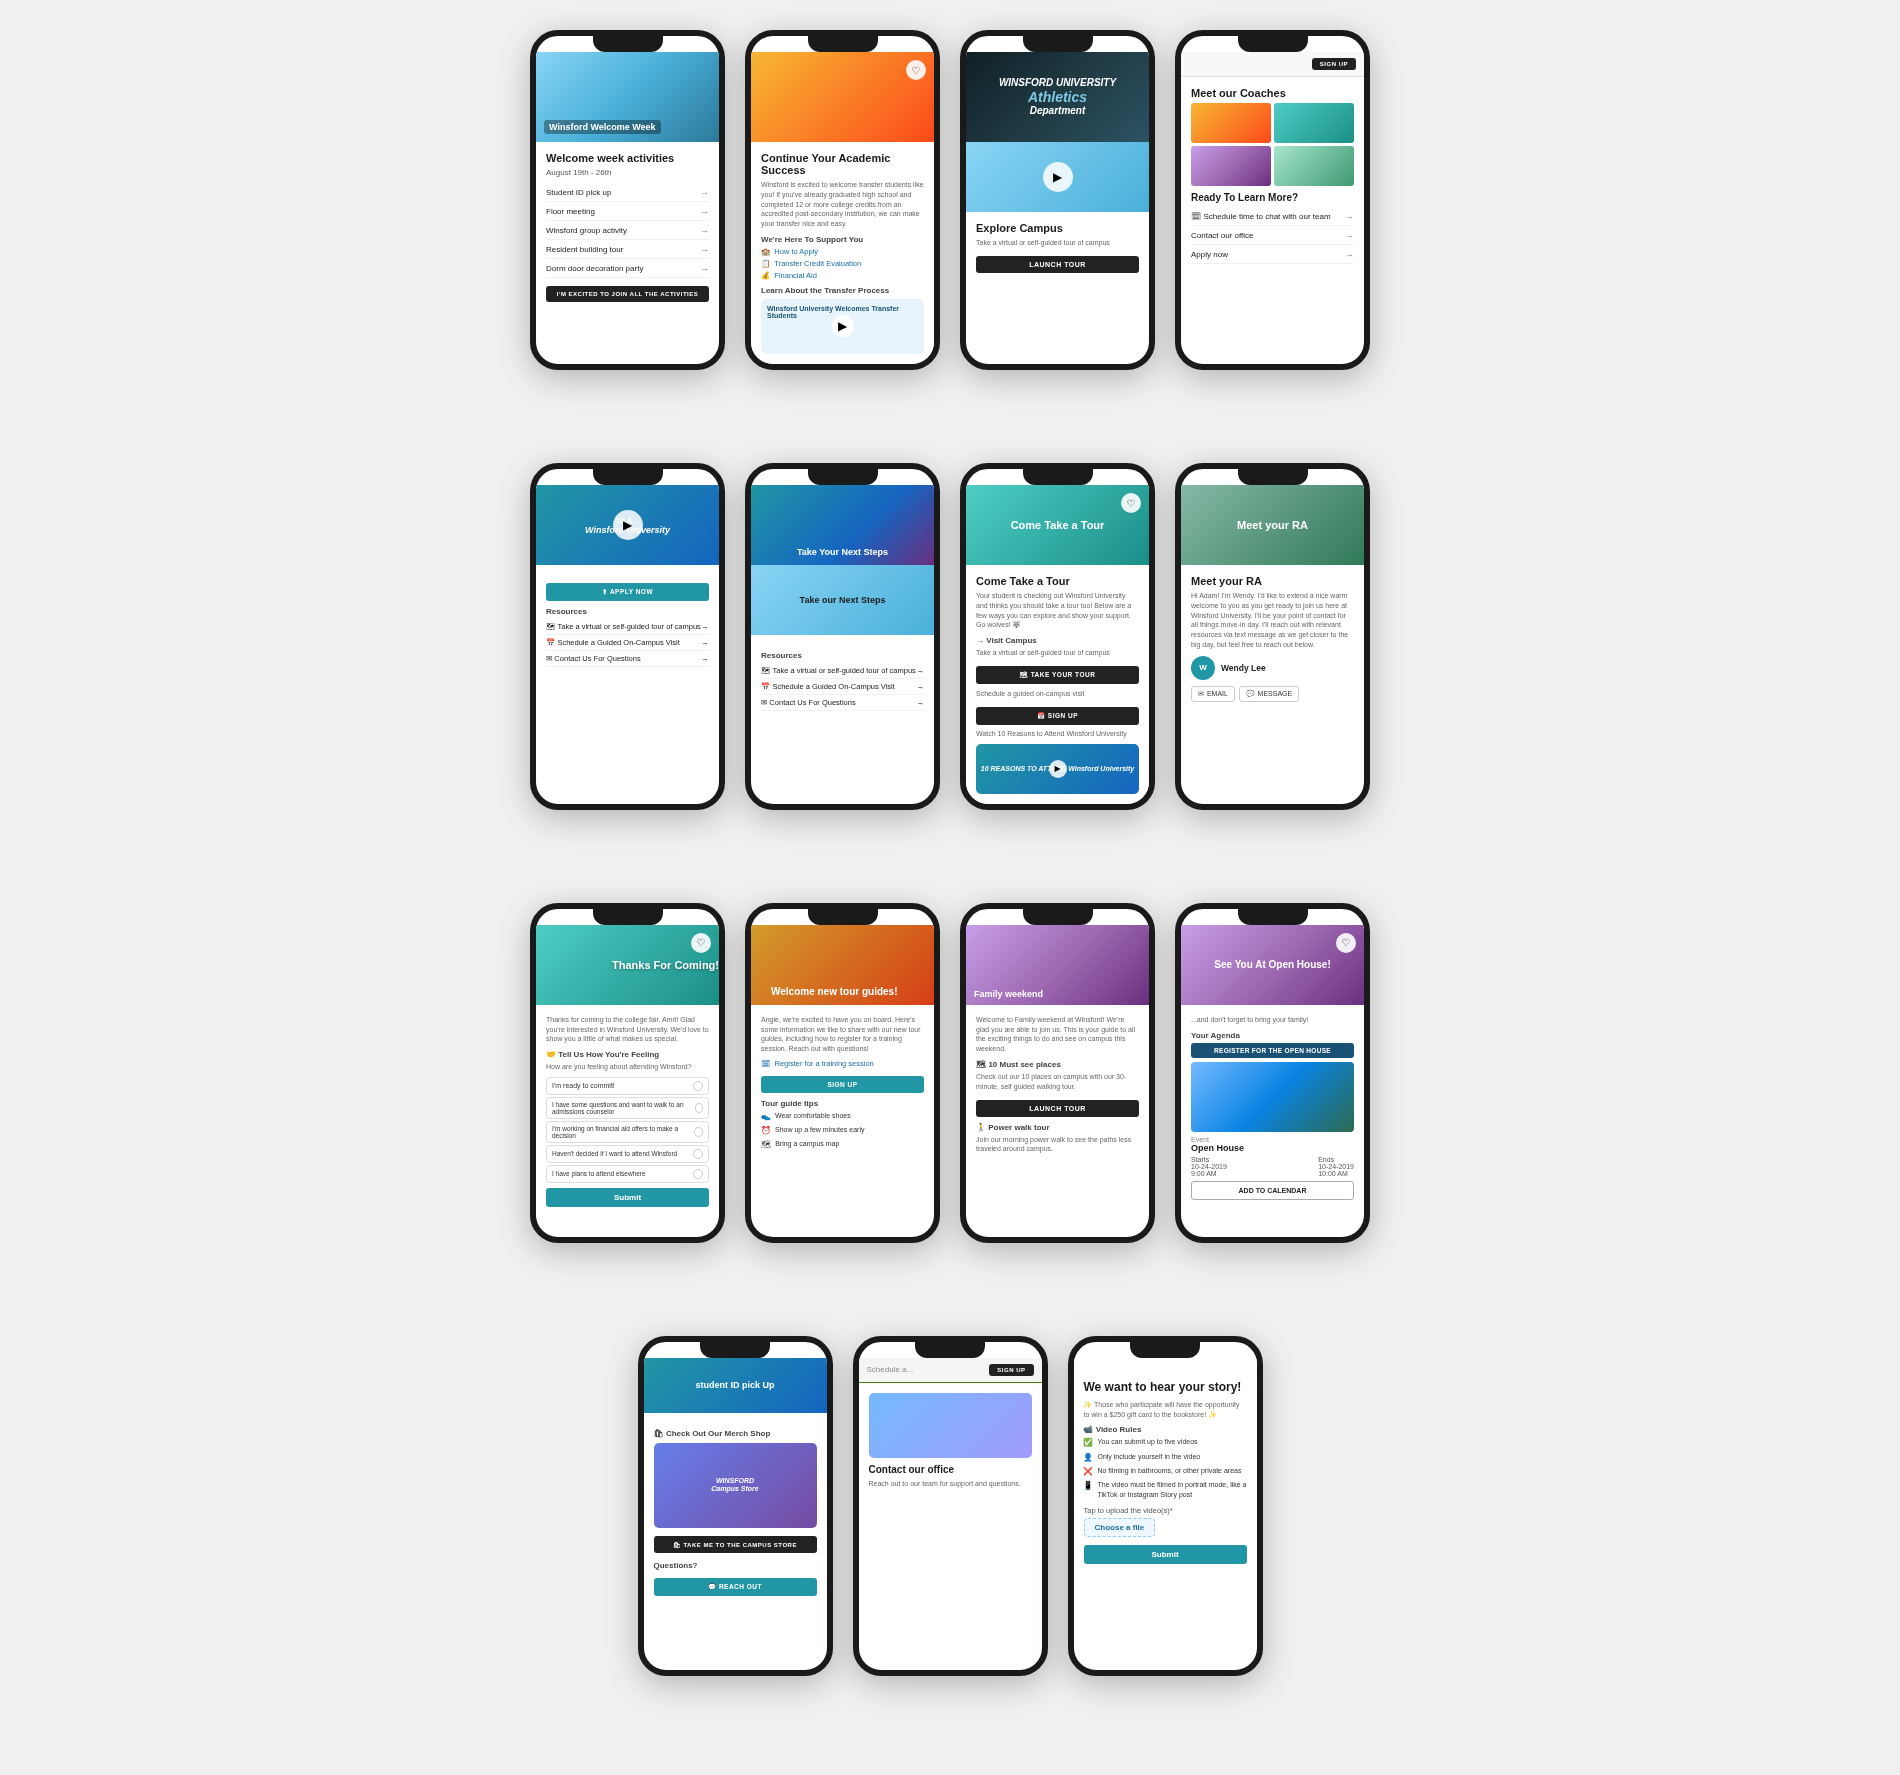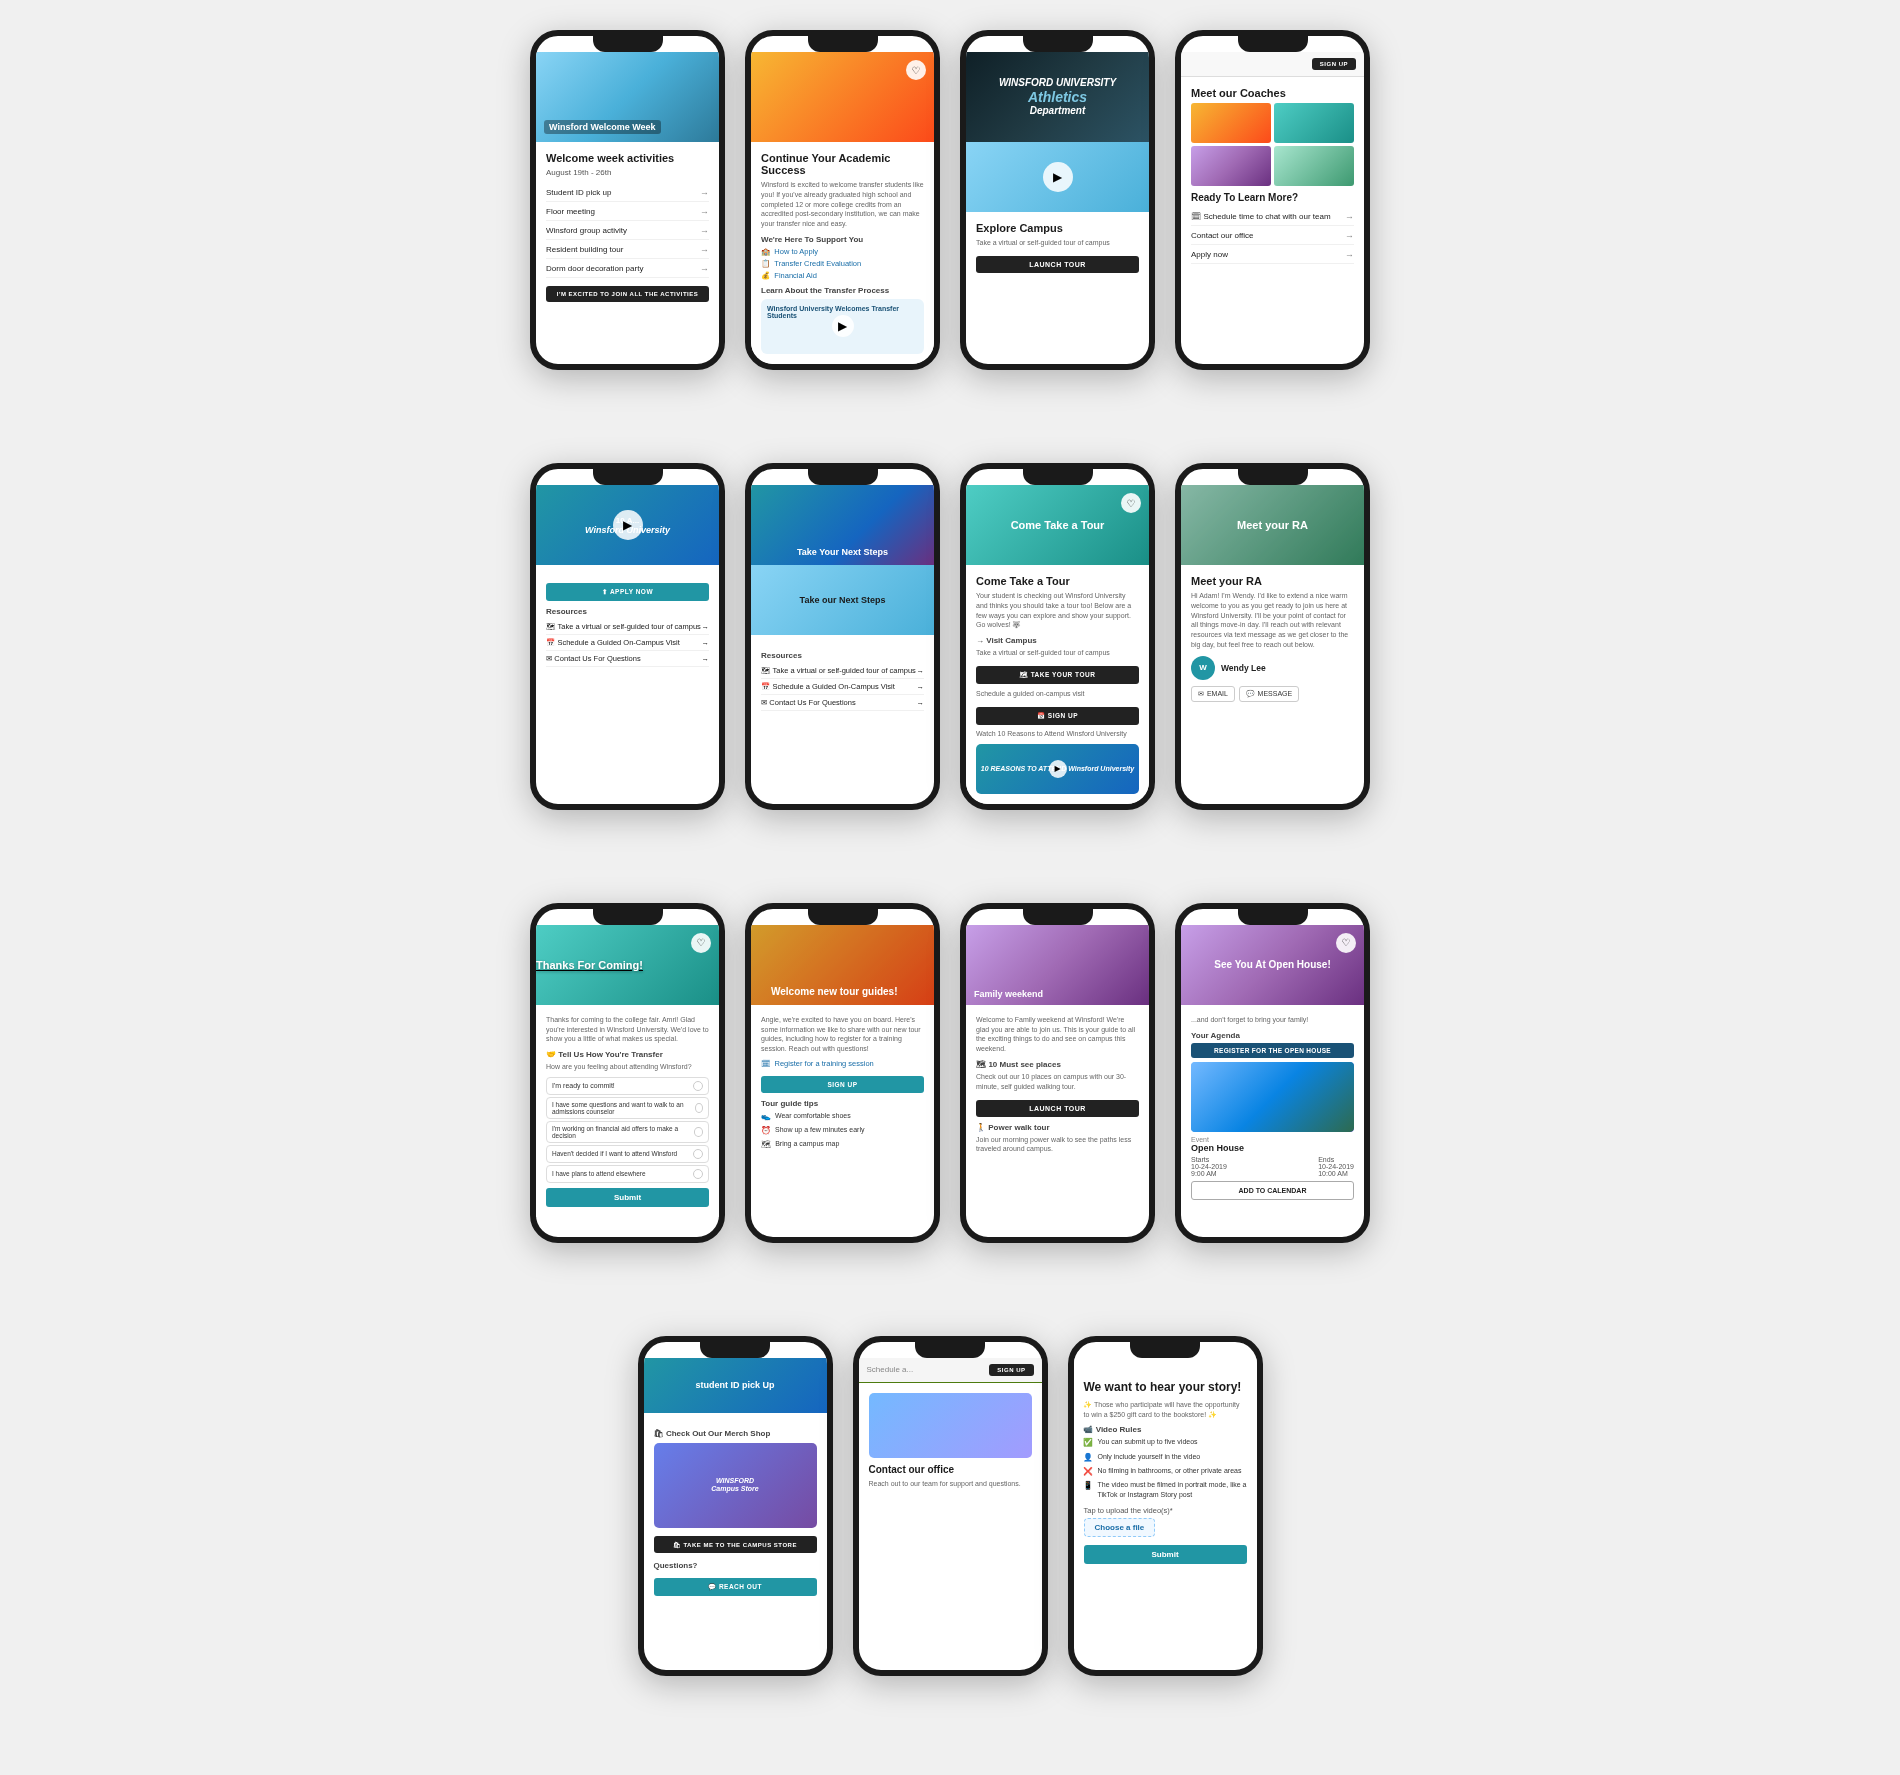--- a/index.html
+++ b/index.html
@@ -558,27 +558,27 @@
   </div>
 </div>
 
 <div class="row-of-phones">
 
   <div class="phone phone-tall" style="width:195px;">
     <div class="phone-notch"></div>
     <div class="phone-screen">
       <div class="hero-gradient grad-teal" style="height:80px; margin-top:16px; position:relative;">
         <div class="heart-btn">♡</div>
-        <div style="position:absolute; inset:0; display:flex; align-items:center; justify-content:flex-start;text-decoration:underline;">
+        <div style="position:absolute; inset:0; display:flex; align-items:center; justify-content:flex-end;">
           <div style="font-size:11px; color:#fff; font-weight:800; text-shadow:0 1px 3px rgba(0,0,0,0.4);">Thanks For Coming!</div>
         </div>
       </div>
       <div class="phone-content">
         <div class="small-text">Thanks for coming to the college fair. Amri! Glad you're interested in Winsford University. We'd love to show you a little of what makes us special.</div>
-        <div class="section-label">🤝 <span>Tell Us How You're Transfer</span></div>
+        <div class="section-label">🤝 <span>Tell Us How You're Feeling</span></div>
         <div class="small-text">How are you feeling about attending Winsford?</div>
         <div class="radio-group">
           <div class="radio-item">
             <span>I'm ready to commit!</span>
             <div class="radio-circle"></div>
           </div>
           <div class="radio-item">
             <span style="font-size:6.5px;">I have some questions and want to walk to an admissions counselor</span>
             <div class="radio-circle"></div>
           </div>

